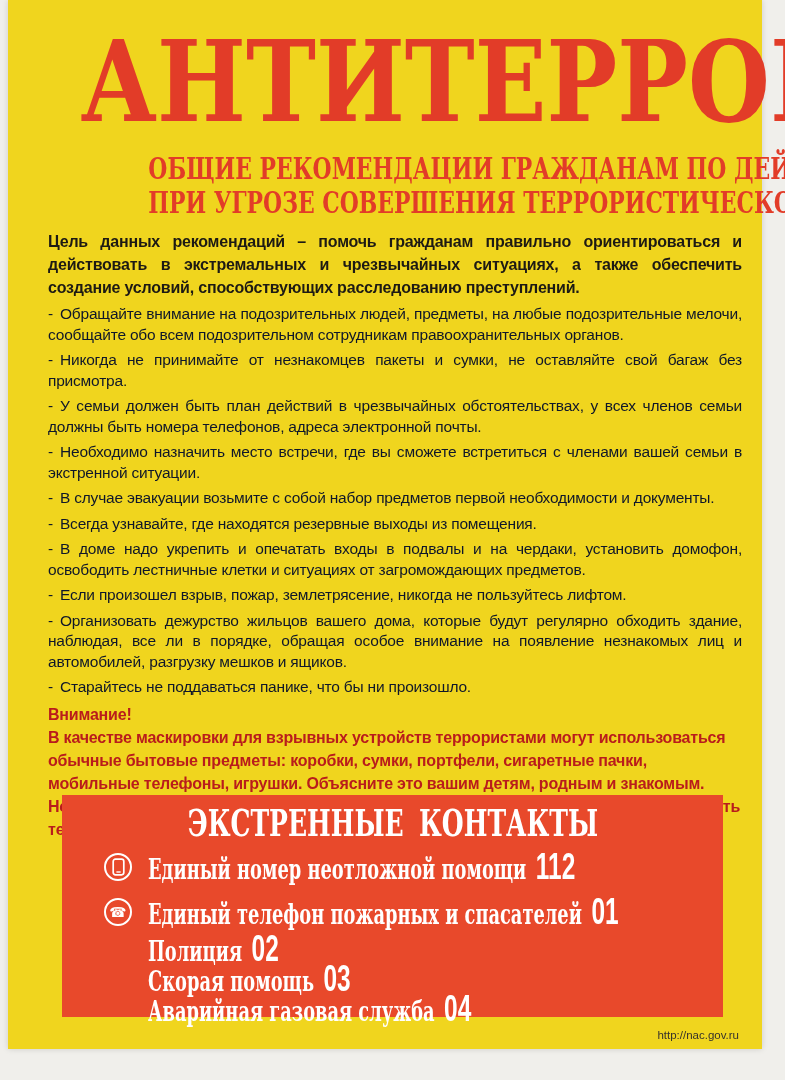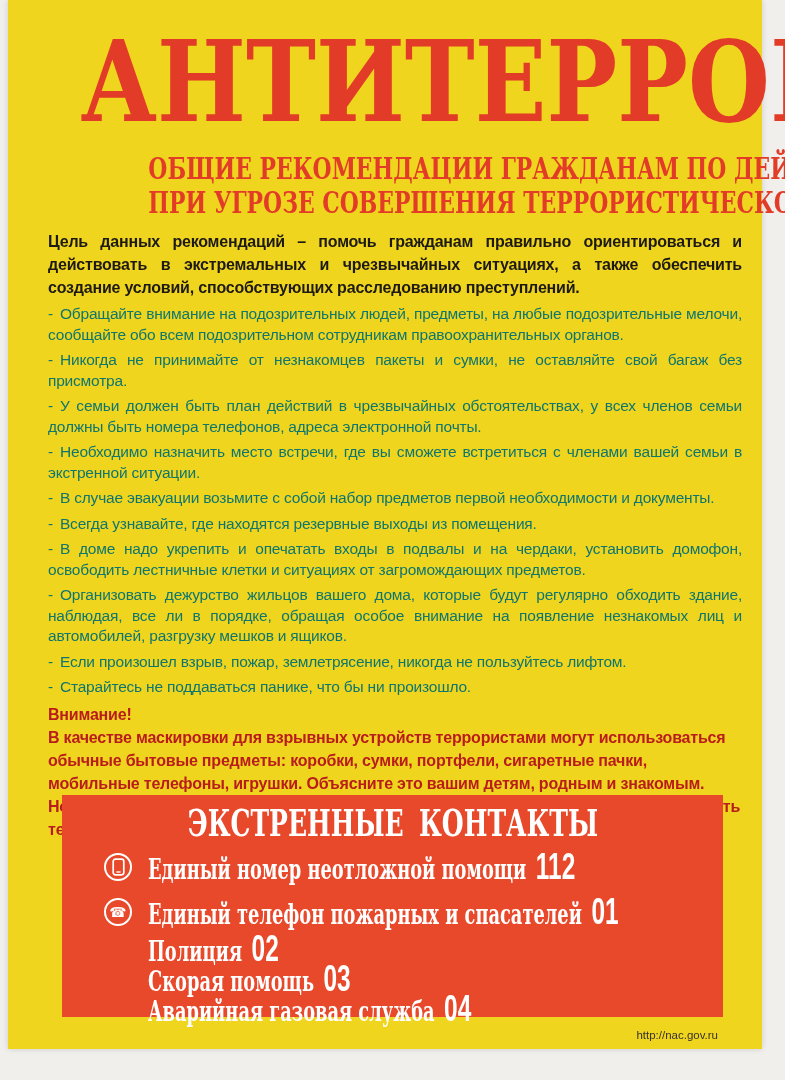--- a/index.html
+++ b/index.html
@@ -40,21 +40,21 @@
 
   
   .intro {
     margin:10px 0 4px 0;
     font-size:16px; font-weight:bold; line-height:23px;
     letter-spacing:-0.2px; color:#1d1a14; text-align:justify;
   }
   .bullets { margin:0; padding:0; list-style:none; }
   .bullets li {
     margin:5px 0; font-size:15.5px; line-height:20.5px;
-    letter-spacing:-0.2px; color:#0f766e; text-align:justify;
+    letter-spacing:-0.2px; color:#0f172a; text-align:justify;
   }
   .bullets .dash { margin-right:7px; }
 
   .attention { text-align:left; color:#b91c1c; }
   .attention p {
     margin:0; font-size:16px; font-weight:bold; line-height:23px;
     letter-spacing:-0.2px;
   }
 
   
@@ -89,21 +89,21 @@
   .contact-label {
     font-family:"DejaVu Serif", serif; font-weight:bold;
     font-size:27px; color:#ffffff;
   }
   .contact-number {
     font-family:"Liberation Sans", sans-serif; font-weight:bold;
     font-size:37px; color:#ffffff; margin-left:10px;
   }
 
   .footer-url {
-    position:absolute; right:44px; bottom:8px;
+    position:absolute; right:23px; bottom:8px;
     font-size:11.5px; color:#35322c; letter-spacing:0;
   }
 </style>
 </head>
 <body>
 
 <div class="scan">
   <div class="poster">
 
     <h1 class="title"><span class="title-inner">АНТИТЕРРОР</span></h1>
@@ -117,22 +117,22 @@
       <p class="intro">Цель данных рекомендаций – помочь гражданам правильно ориентироваться и действовать в экстремальных и чрезвычайных ситуациях, а также обеспечить создание условий, способствующих расследованию преступлений.</p>
 
       <ul class="bullets">
         <li><span class="dash">-</span><span>Обращайте внимание на подозрительных людей, предметы, на любые подозрительные мелочи, сообщайте обо всем подозрительном сотрудникам правоохранительных органов.</span></li>
         <li><span class="dash">-</span><span>Никогда не принимайте от незнакомцев пакеты и сумки, не оставляйте свой багаж без присмотра.</span></li>
         <li><span class="dash">-</span><span>У семьи должен быть план действий в чрезвычайных обстоятельствах, у всех членов семьи должны быть номера телефонов, адреса электронной почты.</span></li>
         <li><span class="dash">-</span><span>Необходимо назначить место встречи, где вы сможете встретиться с членами вашей семьи в экстренной ситуации.</span></li>
         <li><span class="dash">-</span><span>В случае эвакуации возьмите с собой набор предметов первой необходимости и документы.</span></li>
         <li><span class="dash">-</span><span>Всегда узнавайте, где находятся резервные выходы из помещения.</span></li>
         <li><span class="dash">-</span><span>В доме надо укрепить и опечатать входы в подвалы и на чердаки, установить домофон, освободить лестничные клетки и ситуациях от загромождающих предметов.</span></li>
+        <li><span class="dash">-</span><span>Если произошел взрыв, пожар, землетрясение, никогда не пользуйтесь лифтом.</span></li>
         <li><span class="dash">-</span><span>Организовать дежурство жильцов вашего дома, которые будут регулярно обходить здание, наблюдая, все ли в порядке, обращая особое внимание на появление незнакомых лиц и автомобилей, разгрузку мешков и ящиков.</span></li>
-        <li><span class="dash">-</span><span>Если произошел взрыв, пожар, землетрясение, никогда не пользуйтесь лифтом.</span></li>
         <li><span class="dash">-</span><span>Старайтесь не поддаваться панике, что бы ни произошло.</span></li>
       </ul>
 
       <div class="attention">
         <p>Внимание!</p>
         <p>В качестве маскировки для взрывных устройств террористами могут использоваться обычные бытовые предметы: коробки, сумки, портфели, сигаретные пачки, мобильные телефоны, игрушки. Объясните это вашим детям, родным и знакомым.</p>
         <p>Не будьте равнодушными, ваши своевременные действия могут помочь предотвратить террористический акт и сохранить жизни окружающих.</p>
       </div>
     </div>
 

